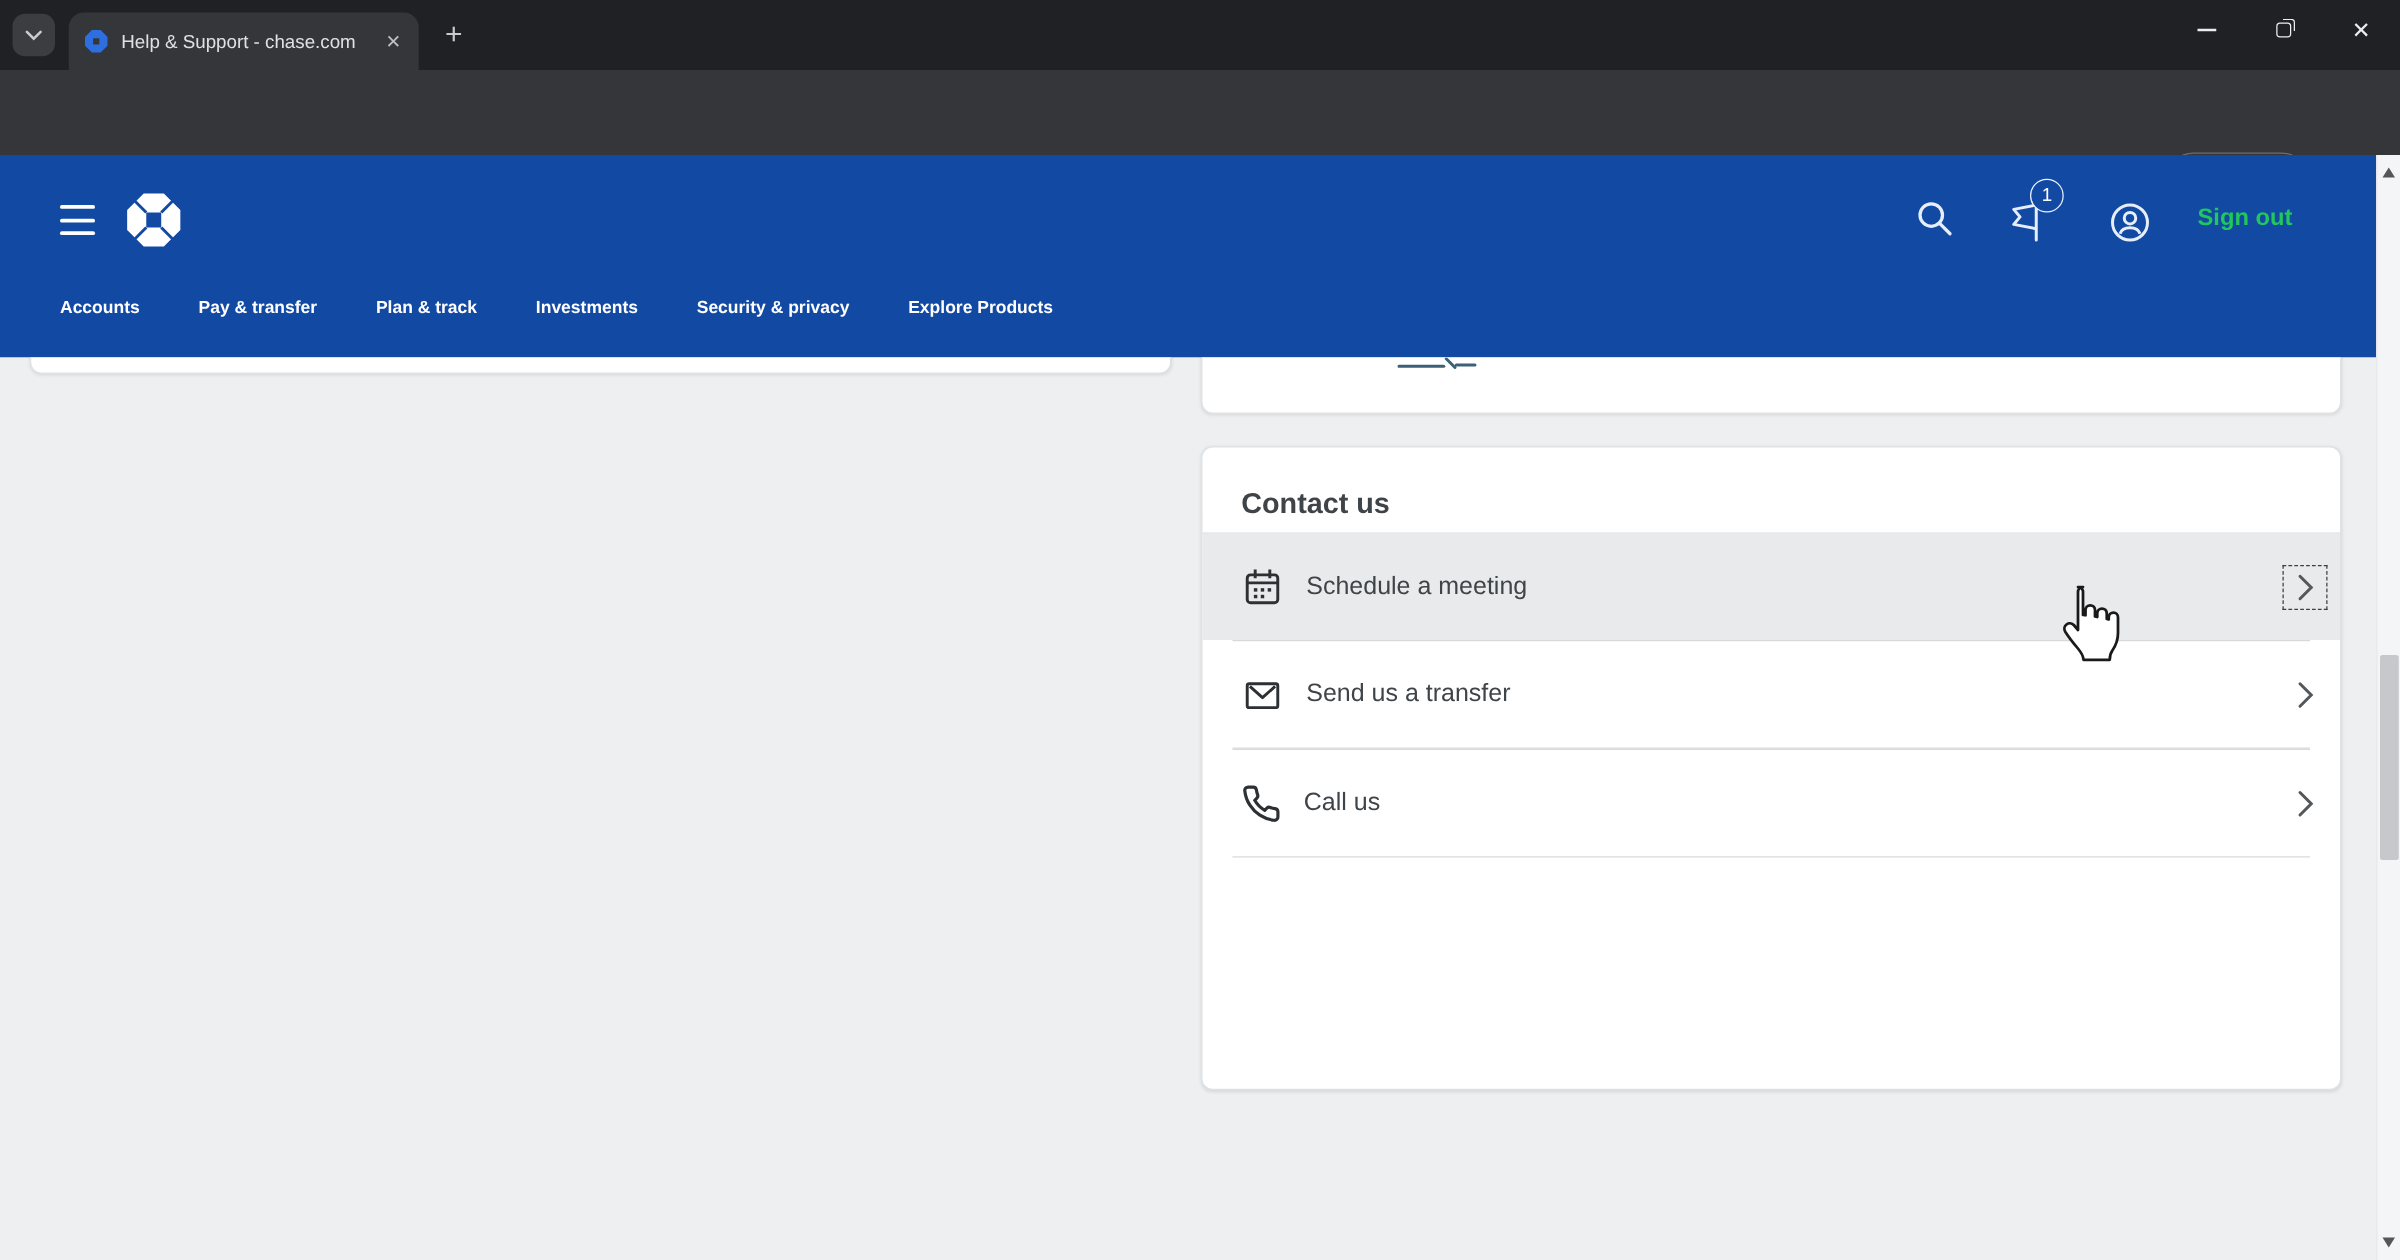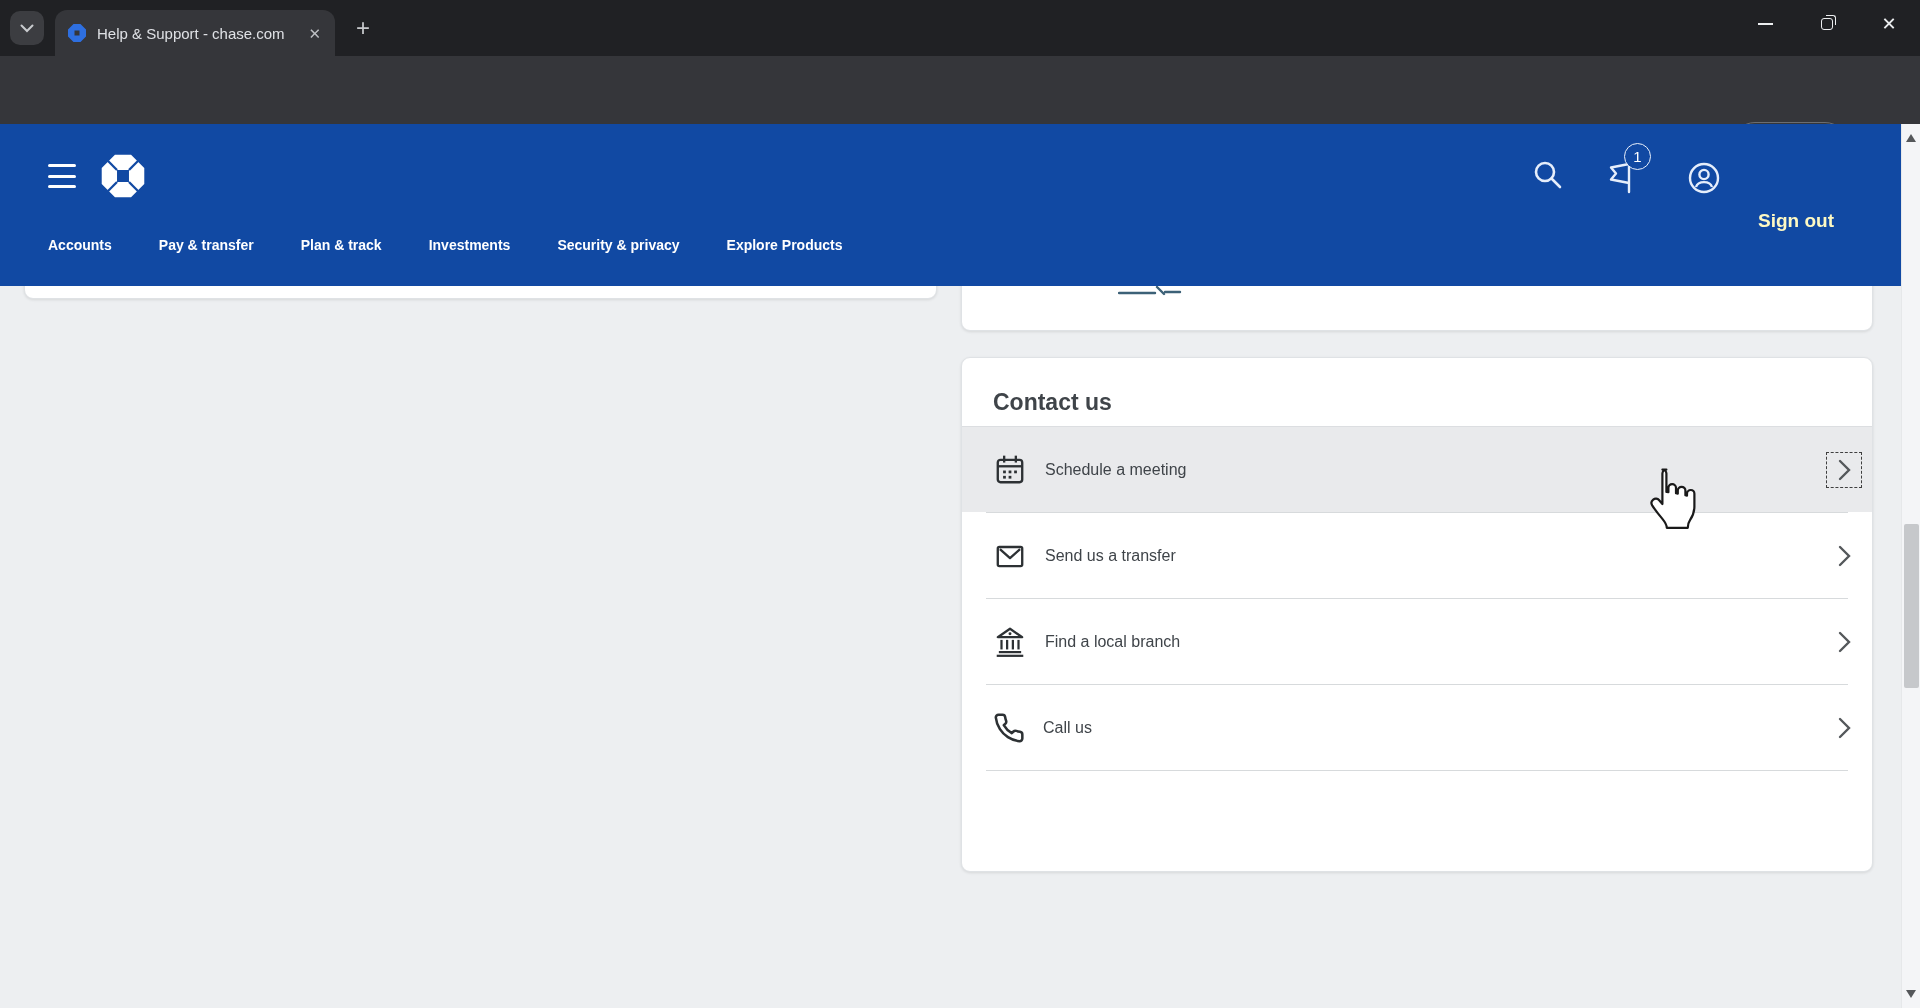--- a/index.html
+++ b/index.html
@@ -27,35 +27,35 @@
   .guest-pill{position:absolute;left:1732px;top:66px;width:116px;height:46px;border:1.5px solid #6b6e72;border-radius:23px;display:flex;align-items:center;justify-content:center;gap:9px;color:#d6d8db;font-size:17px;}
   .menu-dots{position:absolute;left:1868px;top:74px;width:30px;height:36px;color:#d6d8db;font-size:21px;text-align:center;line-height:36px;}
 
   
   .chase-header{position:absolute;top:124px;left:0;width:1901px;height:162px;background:var(--chase-blue,#1149a3);}
   .hamburger{position:absolute;left:48px;top:40px;width:28px;height:24px;display:flex;flex-direction:column;justify-content:space-between;}
   .hamburger span{display:block;height:3px;border-radius:2px;background:#fff;}
   .chase-logo{position:absolute;left:100px;top:29px;}
   .hdr-btn{position:absolute;}
   .badge{position:absolute;left:20px;top:-13px;width:27px;height:27px;border:1.6px solid #eaf1fc;border-radius:50%;background:var(--chase-blue,#1149a3);color:#fff;font-size:15px;display:flex;align-items:center;justify-content:center;}
-  .signout{position:absolute;left:1758px;top:40px;font-size:19px;font-weight:700;color:#fef9c3;white-space:nowrap;margin-top:46px;}
+  .signout{position:absolute;left:1758px;top:40px;font-size:19px;font-weight:700;color:#22c55e;white-space:nowrap;}
   .main-nav{position:absolute;left:48px;top:113px;display:flex;gap:47px;}
   .main-nav span{font-size:14px;font-weight:700;color:#fff;white-space:nowrap;}
 
   
   .page{position:absolute;top:286px;left:0;width:1901px;height:722px;overflow:hidden;background:var(--page-bg,#edeff1);}
   .card{position:absolute;background:#fff;border:1px solid #dfe2e5;border-radius:9px;box-shadow:0 1px 3px rgba(0,0,0,.10);}
   .card-left{left:24px;top:-50px;width:913px;height:63px;}
   .card-topright{left:961px;top:-50px;width:912px;height:95px;}
   .link-frag{position:absolute;left:156px;top:48px;}
   .card-contact{left:961px;top:71px;width:912px;height:515px;}
   .contact-title{position:absolute;left:31px;top:31px;font-size:23px;color:var(--text-dark,#3f4449);font-weight:bold;}
   .rows{position:absolute;top:68px;left:0;right:0;border-top:1px solid #dcdee1;}
   .row{height:85px;display:flex;align-items:center;padding:0 10px 0 31px;}
-  .row-label{font-size:16px;color:var(--text-dark,#3f4449);margin-left:18px;}
+  .row-label{font-size:20px;color:var(--text-dark,#3f4449);margin-left:18px;}
   .chev-box{margin-left:auto;width:36px;height:36px;display:flex;align-items:center;justify-content:center;}
   .row.hovered{background:var(--hover-row,#e9eaec);}
   .row.hovered .chev-box{border:1px dashed #3f3f3f;}
   .divider{height:1px;background:#d7dadc;margin:0 24px;}
   .item-icon{flex:0 0 auto;}
 
   
   .scrollbar{position:absolute;left:1901px;top:124px;width:19px;height:884px;background:#f4f5f7;border-left:1px solid #e6e8ea;}
   .sb-up{position:absolute;left:4px;top:10px;width:0;height:0;border-left:5.5px solid transparent;border-right:5.5px solid transparent;border-bottom:8px solid #54575a;}
   .sb-down{position:absolute;left:4px;bottom:10px;width:0;height:0;border-left:5.5px solid transparent;border-right:5.5px solid transparent;border-top:8px solid #54575a;}
@@ -236,40 +236,20 @@
             </svg>
           <span class="row-label">Send us a transfer</span>
           <span class="chev-box">
             <svg width="13" height="22" viewBox="0 0 13 22">
                 <path d="M2 2 L11 11 L2 20" fill="none" stroke="#54585b" stroke-width="2.4" stroke-linecap="round"></path>
               </svg>
           </span>
         </div>
         <div class="divider"></div>
 
-        <div class="row">
-          <svg class="item-icon" width="34" height="34" viewBox="0 0 32 32">
-              <g fill="none" stroke="#2d3134" stroke-width="2.1" stroke-linejoin="round">
-                <path d="M16 3.5 L4.5 11.5 H27.5 Z"></path>
-                <line x1="8" y1="14" x2="8" y2="23"></line>
-                <line x1="13.3" y1="14" x2="13.3" y2="23"></line>
-                <line x1="18.7" y1="14" x2="18.7" y2="23"></line>
-                <line x1="24" y1="14" x2="24" y2="23"></line>
-                <line x1="5.5" y1="25.5" x2="26.5" y2="25.5"></line>
-                <line x1="3.5" y1="29" x2="28.5" y2="29"></line>
-              </g>
-              <circle cx="16" cy="8.2" r="1.4" fill="#2d3134"></circle>
-            </svg>
-          <span class="row-label">Find a local branch</span>
-          <span class="chev-box">
-            <svg width="13" height="22" viewBox="0 0 13 22">
-                <path d="M2 2 L11 11 L2 20" fill="none" stroke="#54585b" stroke-width="2.4" stroke-linecap="round"></path>
-              </svg>
-          </span>
-        </div>
         <div class="divider"></div>
 
         <div class="row">
           <svg class="item-icon" width="32" height="32" viewBox="0 0 24 24">
               <path d="M22 16.92v3a2 2 0 0 1-2.18 2 19.79 19.79 0 0 1-8.63-3.07 19.5 19.5 0 0 1-6-6 19.79 19.79 0 0 1-3.07-8.67A2 2 0 0 1 4.11 2h3a2 2 0 0 1 2 1.72 12.84 12.84 0 0 0 .7 2.81 2 2 0 0 1-.45 2.11L8.09 9.91a16 16 0 0 0 6 6l1.27-1.27a2 2 0 0 1 2.11-.45 12.84 12.84 0 0 0 2.81.7A2 2 0 0 1 22 16.92z" fill="none" stroke="#2d3134" stroke-width="1.9" stroke-linejoin="round"></path>
             </svg>
           <span class="row-label">Call us</span>
           <span class="chev-box">
             <svg width="13" height="22" viewBox="0 0 13 22">
                 <path d="M2 2 L11 11 L2 20" fill="none" stroke="#54585b" stroke-width="2.4" stroke-linecap="round"></path>

